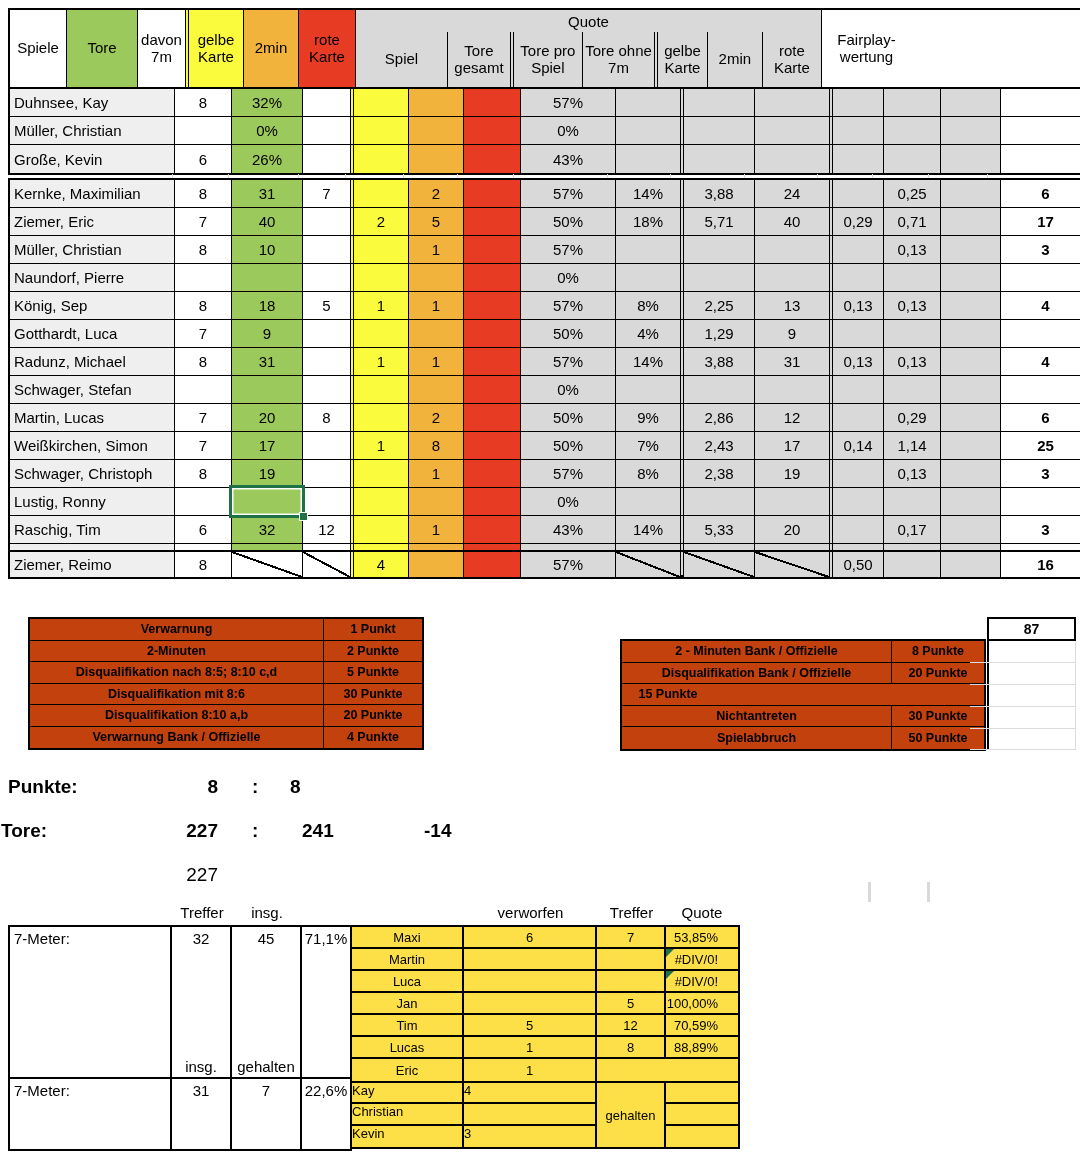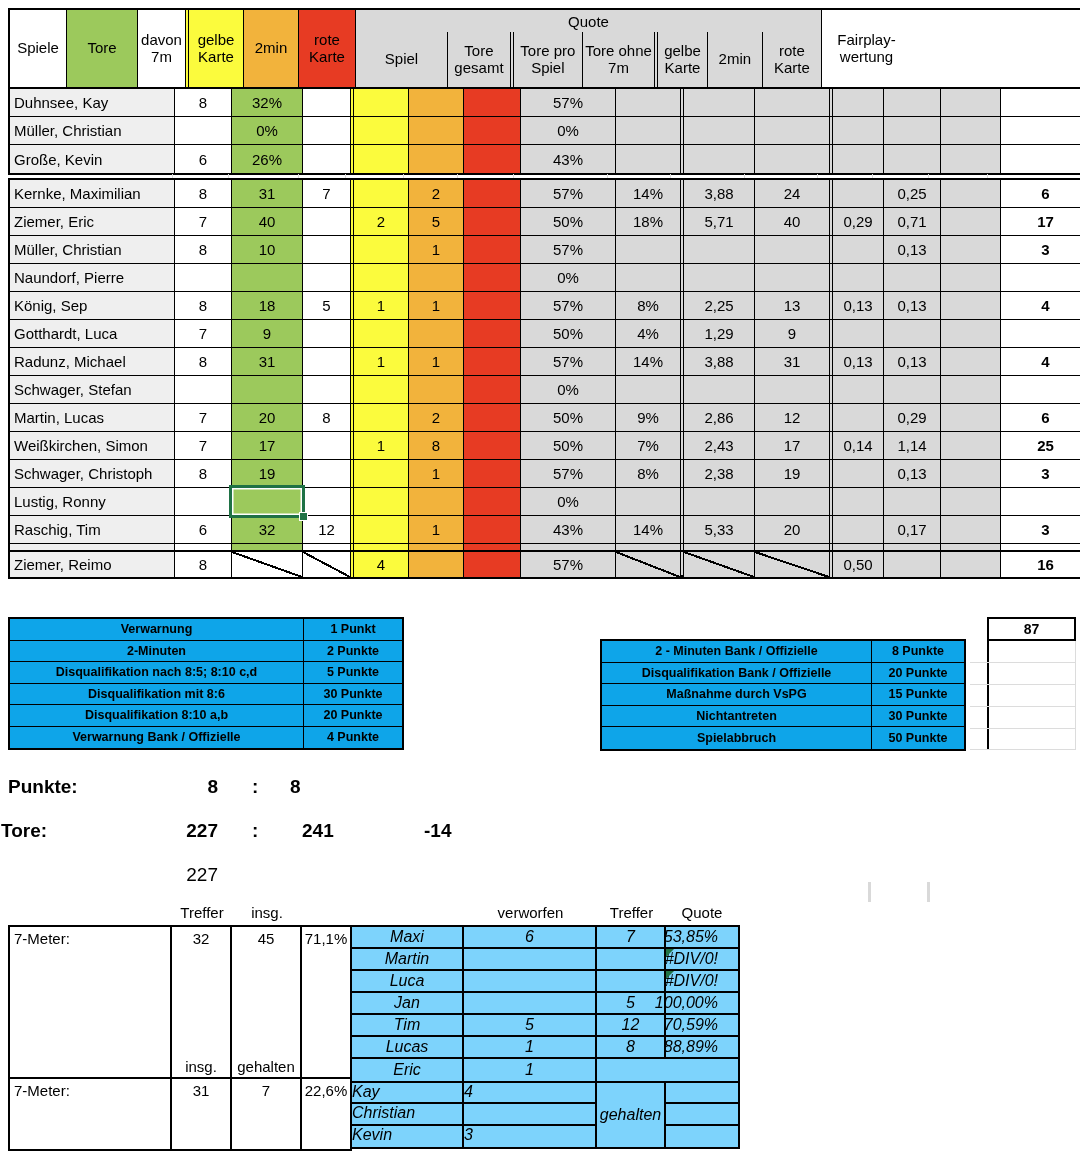--- a/index.html
+++ b/index.html
@@ -39,21 +39,21 @@
   
   .sel { position:relative; z-index:4; overflow:visible; }
   .sel::after { content:""; position:absolute; inset:-3px; border:3px solid #1f7245; box-shadow:inset 0 0 0 1.5px #fff; pointer-events:none; }
   .sel::before { content:""; position:absolute; right:-6px; bottom:-6px; width:7px; height:7px; background:#1f7245; border:1.5px solid #fff; z-index:6; }
 
   
   .gapstrip { position:absolute; left:10px; width:1066px; height:4px; display:flex; }
   .gc { border-right:1px solid #dcdcdc; height:100%; }
 
   
-  .pen { position:absolute; border:2px solid #000; font-weight:bold; font-size:12.5px; background:#0ea5e9; }
+  .pen { position:absolute; border:2px solid #000; font-weight:bold; font-size:12.5px; background:#c2410c;margin-left:20px; }
   .pr { display:flex; height:21.5px; border-bottom:1.5px solid #000; }
   .pr:last-child { border-bottom:none; }
   .pr div { display:flex; align-items:center; justify-content:center; }
   .pen-l .lab{width:294px; border-right:1.5px solid #000;} .pen-l .pts{width:98px;}
   .pen-r .lab{width:270px; border-right:1.5px solid #000;} .pen-r .pts{width:92px;}
 
   .fp-box { position:absolute; left:987px; top:617px; width:89px; height:24px; border:2px solid #000; display:flex; align-items:center; justify-content:center; font-weight:bold; font-size:14px; background:#fff; }
   .fp-colline { position:absolute; left:987px; top:641px; width:2px; height:108px; background:#000; }
   .faint-h { position:absolute; height:1px; background:#dcdcdc; }
   .faint-v { position:absolute; width:1px; background:#dcdcdc; }
@@ -70,21 +70,21 @@
   .sm-left { position:absolute; left:8px; top:925px; width:344px; height:226px; border:2px solid #000; display:flex; flex-direction:column; font-size:15px; background:#fff; }
   .sml-sec1 { height:152px; border-bottom:2px solid #000; display:flex; }
   .sml-sec2 { flex:1; display:flex; }
   .smlc { border-right:2px solid #000; display:flex; flex-direction:column; align-items:center; }
   .smlc:last-child { border-right:none; }
   .w1{width:162px; align-items:flex-start; padding:3px 0 0 4px;} .w2{width:60px} .w3{width:70px} .w4{width:48px}
   .colflex { justify-content:space-between; padding:3px 0 2px 0; }
   .topval { padding-top:3px; }
   .colflex .topval { padding-top:0; }
 
-  .sm-right { position:absolute; left:350px; top:925px; width:390px; border:2px solid #000; font-size:16px; background:#7dd3fc;font-style:italic; }
+  .sm-right { position:absolute; left:350px; top:925px; width:390px; border:2px solid #000; font-size:13px; background:#fde047; }
   .smr-row { display:flex; height:22px; border-bottom:2px solid #000; }
   .smr-row > div { display:flex; align-items:center; }
   .smr-name { width:112px; justify-content:center; border-right:2px solid #000; }
   .smr-verw { width:133px; justify-content:center; border-right:2px solid #000; }
   .smr-tref { width:69px; justify-content:center; border-right:2px solid #000; }
   .smr-quote { width:72px; justify-content:flex-end; padding-right:20px; position:relative; }
   .smr-merged { width:141px; }
   .row-eric { border-bottom:none; }
   .err::before { content:""; position:absolute; left:0; top:0; width:0; height:0; border-top:8px solid #217346; border-right:8px solid transparent; }
 
@@ -514,21 +514,20 @@
 
   <div class="pr">
       <div class="lab">2 - Minuten Bank / Offizielle</div>
       <div class="pts">8 Punkte</div>
     </div>
       <div class="pr">
       <div class="lab">Disqualifikation Bank / Offizielle</div>
       <div class="pts">20 Punkte</div>
     </div>
       <div class="pr">
-      <div class="lab">Maßnahme durch VsPG</div>
       <div class="pts">15 Punkte</div>
     </div>
       <div class="pr">
       <div class="lab">Nichtantreten</div>
       <div class="pts">30 Punkte</div>
     </div>
       <div class="pr">
       <div class="lab">Spielabbruch</div>
       <div class="pts">50 Punkte</div>
     </div>

